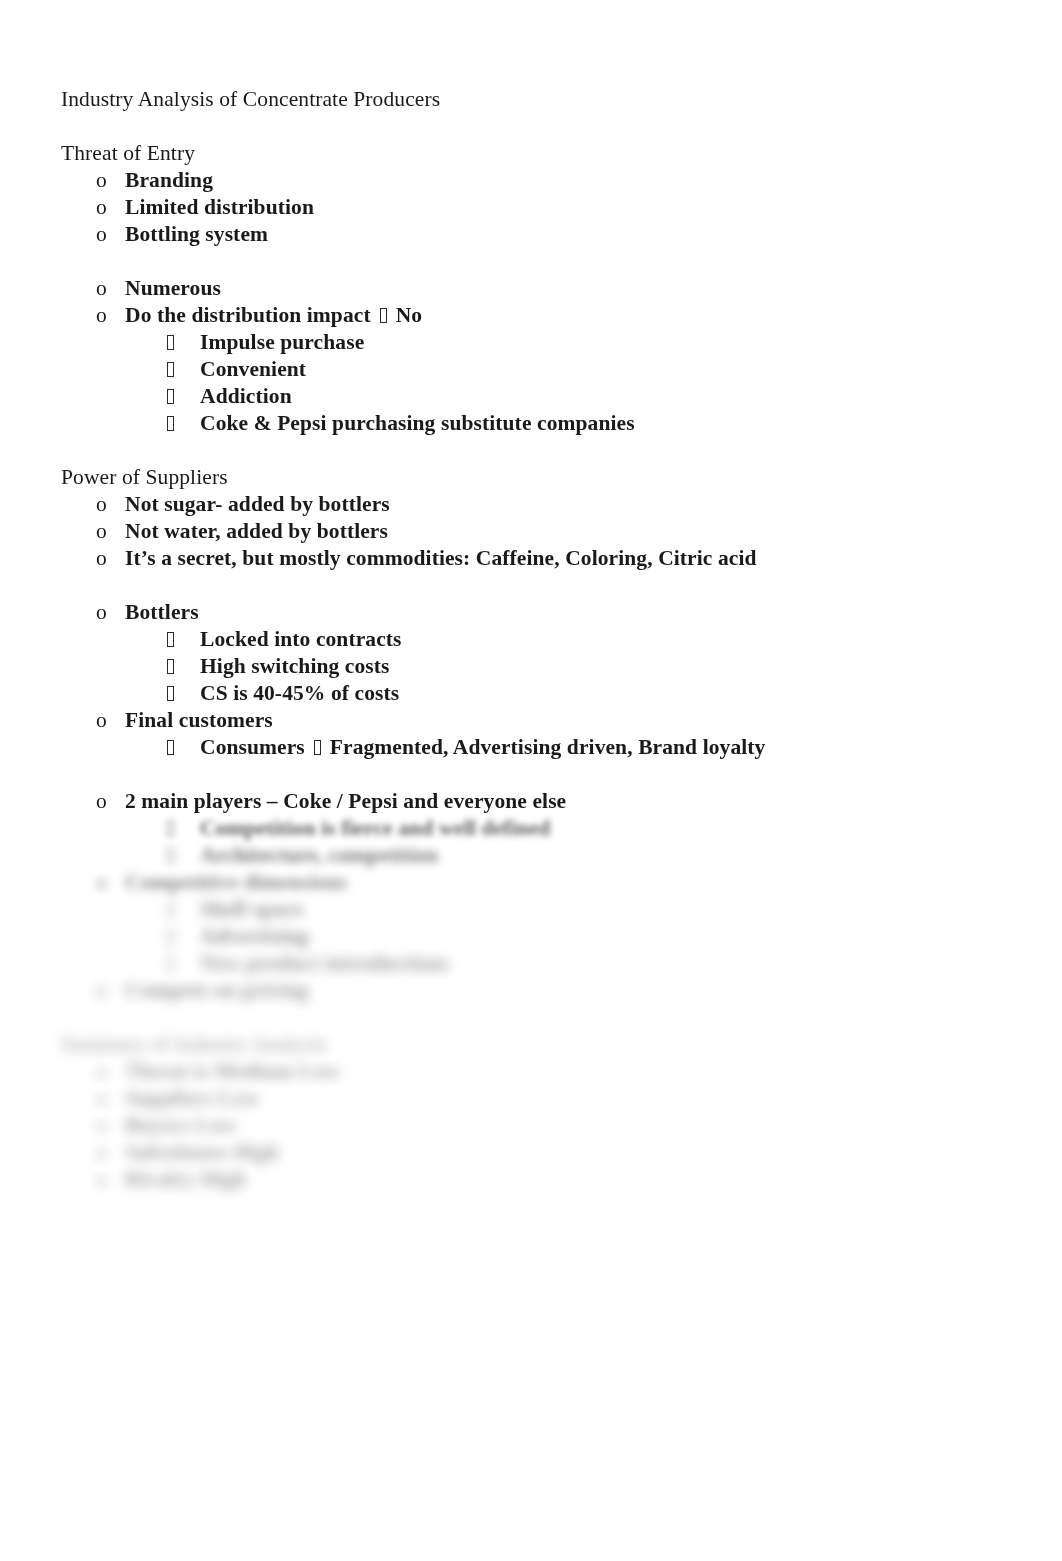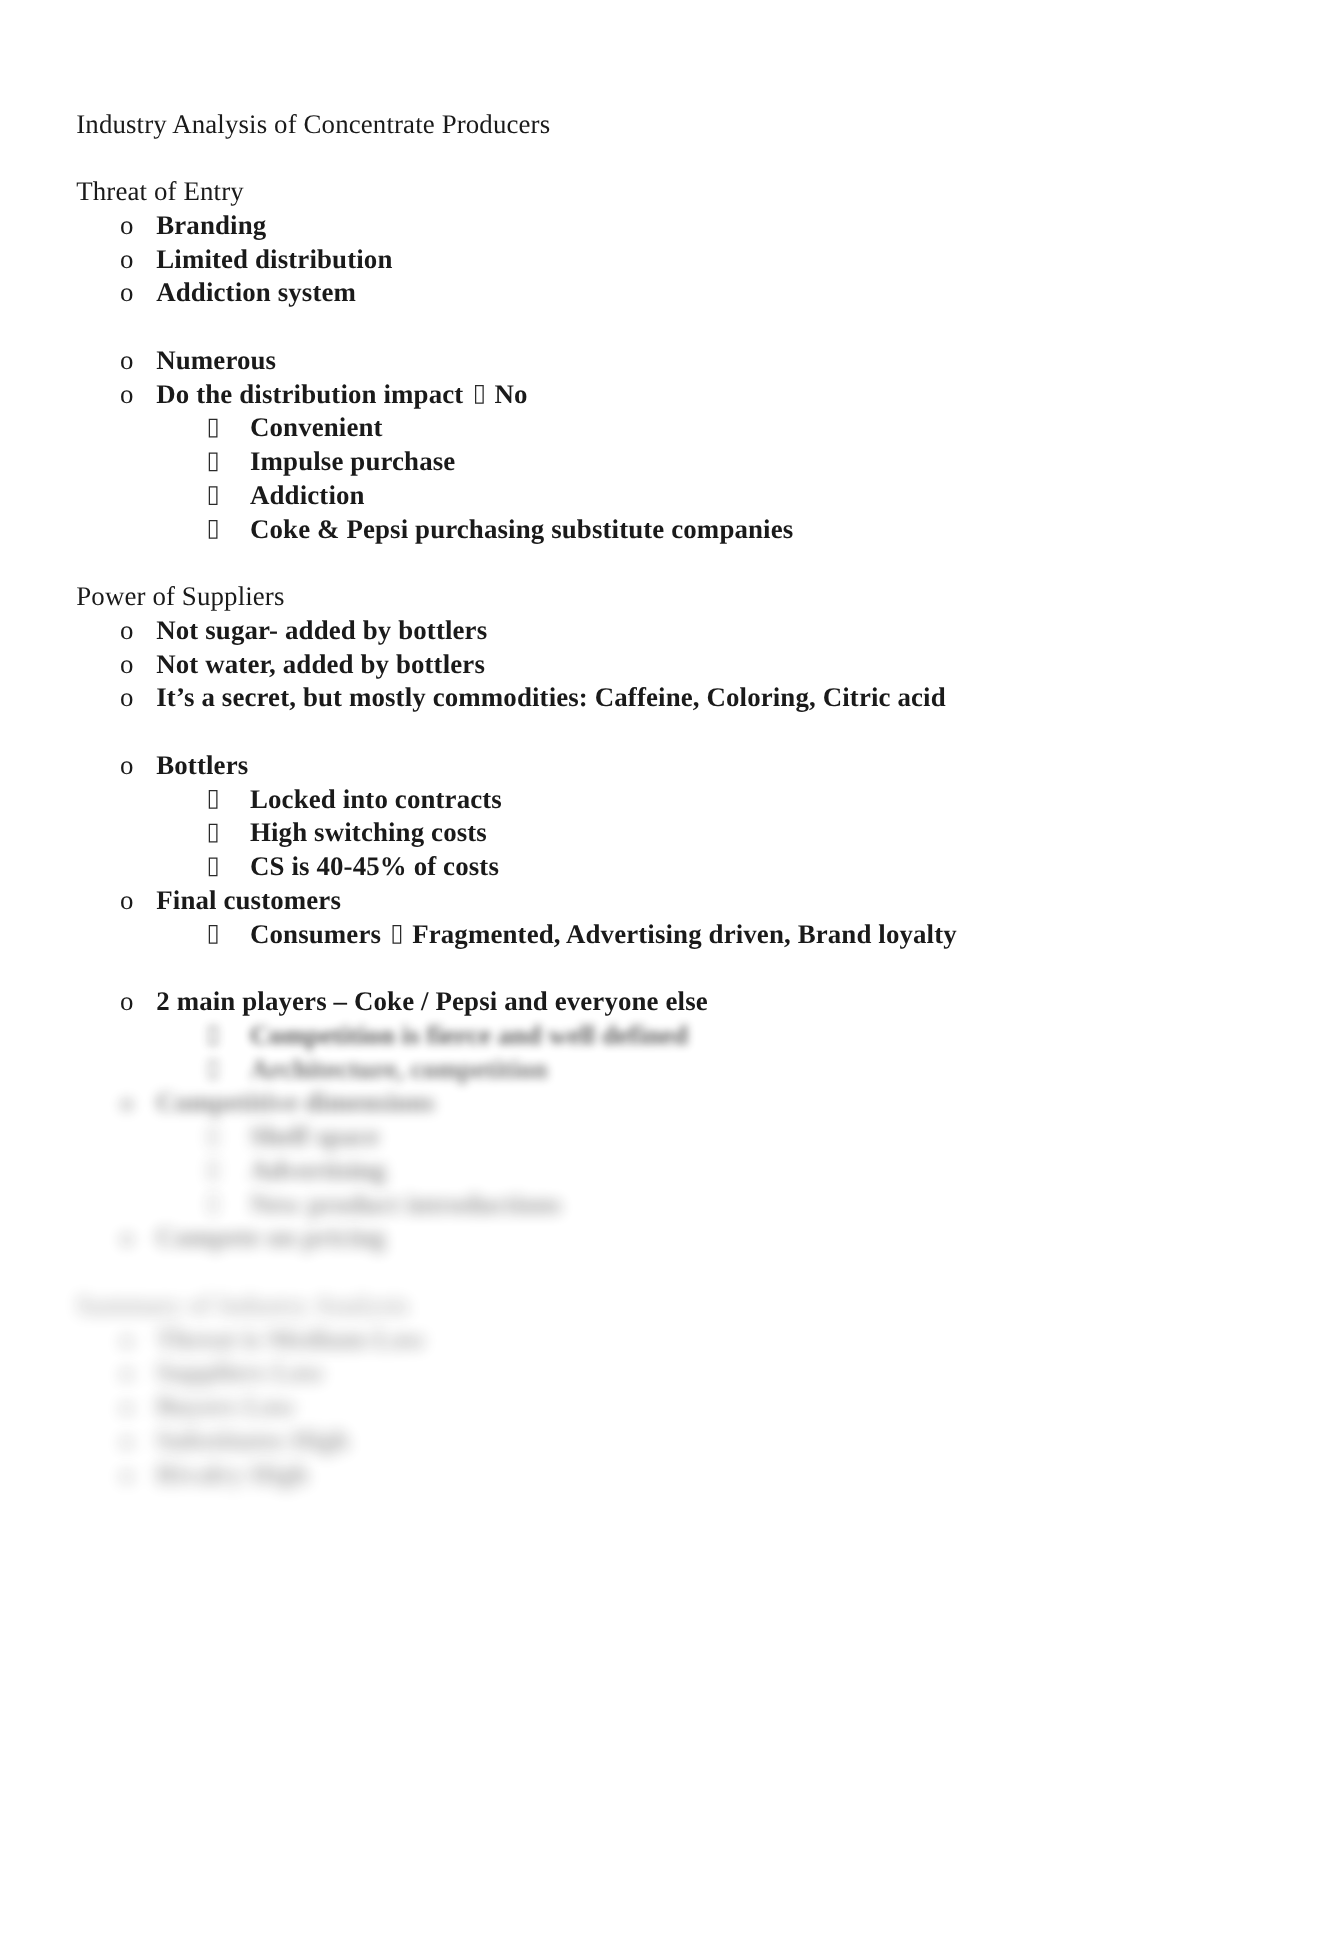--- a/index.html
+++ b/index.html
@@ -98,39 +98,39 @@
     <div class="line lvl1">
       <span class="marker">o</span>
       <span class="txt">Branding</span>
     </div>
     <div class="line lvl1">
       <span class="marker">o</span>
       <span class="txt">Limited distribution</span>
     </div>
     <div class="line lvl1">
       <span class="marker">o</span>
-      <span class="txt">Addiction system</span>
+      <span class="txt">Bottling system</span>
     </div>
     <div class="blank"></div>
 
     <div class="line lvl1">
       <span class="marker">o</span>
       <span class="txt">Numerous</span>
     </div>
     <div class="line lvl1">
       <span class="marker">o</span>
       <span class="txt"><span>Do the distribution impact </span><span class="tofu tofu-inline"></span><span> No</span></span>
     </div>
     <div class="line lvl2">
       <span class="marker"><span class="tofu"></span></span>
+      <span class="txt">Impulse purchase</span>
+    </div>
+    <div class="line lvl2">
+      <span class="marker"><span class="tofu"></span></span>
       <span class="txt">Convenient</span>
-    </div>
-    <div class="line lvl2">
-      <span class="marker"><span class="tofu"></span></span>
-      <span class="txt">Impulse purchase</span>
     </div>
     <div class="line lvl2">
       <span class="marker"><span class="tofu"></span></span>
       <span class="txt">Addiction</span>
     </div>
     <div class="line lvl2">
       <span class="marker"><span class="tofu"></span></span>
       <span class="txt">Coke &amp; Pepsi purchasing substitute companies</span>
     </div>
     <div class="blank"></div>

